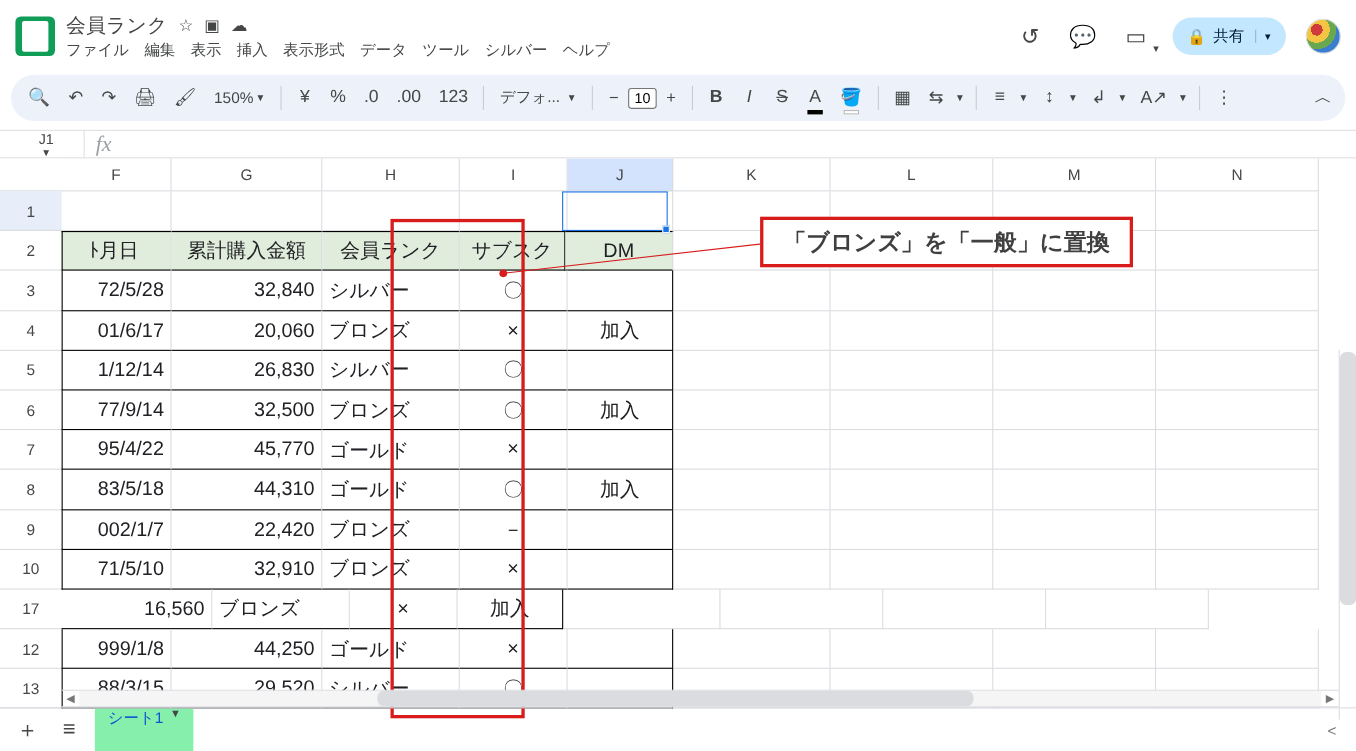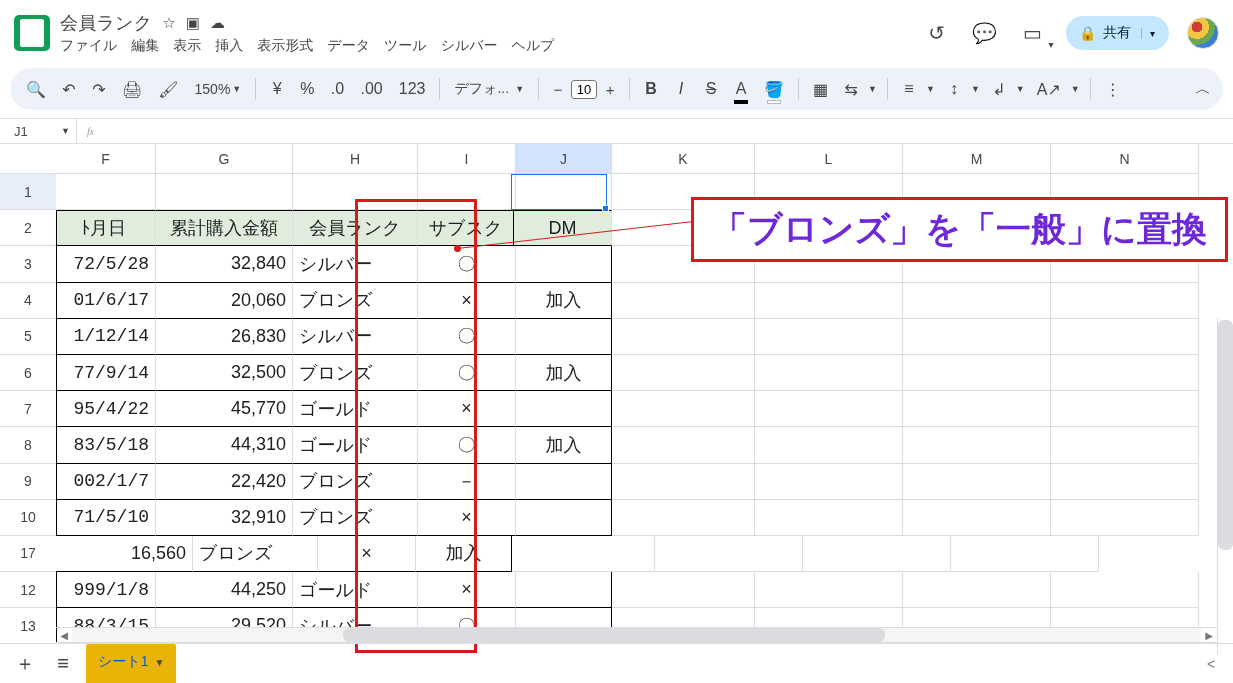--- a/index.html
+++ b/index.html
@@ -99,24 +99,25 @@
 
   
   .fx-row {
     display:flex; align-items:center;
     height:26px; border-top:1px solid #e0e0e0; border-bottom:1px solid #e0e0e0;
     margin-top:8px; font-size:13px;
   }
   .name-box {
     width:76px; padding:0 6px 0 14px; display:flex; align-items:center; justify-content:space-between;
     color:#444746;
+    flex-direction:column;
   }
   .name-box .arr { font-size:9px; }
   .fx-divider { width:1px; height:100%; background:#e0e0e0; }
-  .fx-sym { font-style:italic; color:#9aa0a6; padding:0 10px; font-family:serif; font-size:10px;}
+  .fx-sym { font-style:italic; color:#9aa0a6; padding:0 10px; font-family:serif; font-size:20px;}
 
   
   .grid-wrap {
     position: relative;
     display:flex;
     height: 510px;
     overflow:hidden;
   }
   .row-hdrs {
     flex:0 0 56px;
@@ -158,21 +159,21 @@
   
   .tbl .cell { border-bottom:1.3px solid #000; font-size:18px; }
   .tbl .cell.bl { border-left:1.3px solid #000; }
   .tbl .cell.br { border-right:1.3px solid #000; }
   .tbl .cell.bt { border-top:1.3px solid #000; }
   .hdr-cell {
     background:#e0ecdc;
     text-align:center; justify-content:center;
     font-size:19px;
   }
-  .cell.f-col { padding-left:1px;font-family:Liberation Mono, monospace; }
+  .cell.f-col { padding-left:1px; }
 
   
   .sel-cell {
     position:absolute; left:455px; top:30px; width:96px; height:36.2px;
     border:1.5px solid #1a73e8; background:transparent;
   }
   .sel-handle {
     position:absolute; right:-3px; bottom:-3px; width:7px; height:7px;
     background:#1a73e8; border:1px solid #fff;
   }
@@ -183,23 +184,23 @@
     left:299px; top:55px; width:122px; height:454px;
     border:3px solid #d81b1b;
     pointer-events:none;
   }
   .annotation-callout {
     position:absolute;
     left:635px; top:53px;
     border:3px solid #d81b1b;
     background:#fff;
     padding: 6px 18px;
-    font-size:35px;
+    font-size:21px;
     font-weight:bold;
-    color:#6d28d9;
+    color:#404040;
     white-space:nowrap;
   }
   .annotation-line {
     position:absolute;
     left:401px; top:104px;
     width:240px; height:0;
     border-top:1.5px solid #d81b1b;
     transform-origin: left center;
     transform: rotate(-6.5deg);
   }
@@ -229,24 +230,24 @@
   .sheets {
     position:absolute; left:0; right:0; bottom:0; height:40px;
     display:flex; align-items:center; padding:0 10px; gap:8px;
     border-top:1px solid #dadce0;
   }
   .sheets .btn {
     width:30px; height:30px; display:flex; align-items:center; justify-content:center;
     font-size:20px; color:#444746; cursor:pointer; border-radius:4px;
   }
   .sheet-tab {
-    display:flex; align-items:center; gap:6px;
+    display:flex; align-items:flex-start; gap:6px;
     height:40px; padding:0 12px;
     color:#0b57d0; border-bottom:3px solid transparent;
-    background:#eab308; border-radius:2px 2px 0 0;
+    background:#86efac; border-radius:2px 2px 0 0;
     cursor:pointer; font-size:14px;
   }
   .sheet-tab .arr { font-size:10px; color:#444746; }
   .sheets .lr { margin-left:auto; width:24px; text-align:center; font-size:14px; color:#777; cursor:pointer;}
 </style>
 </head>
 <body>
 
 <div class="header">
   <div class="logo">

